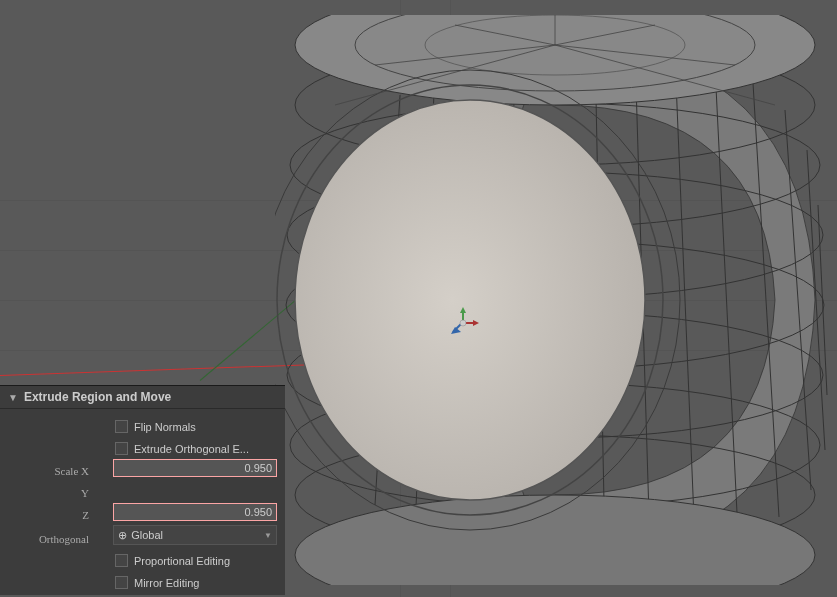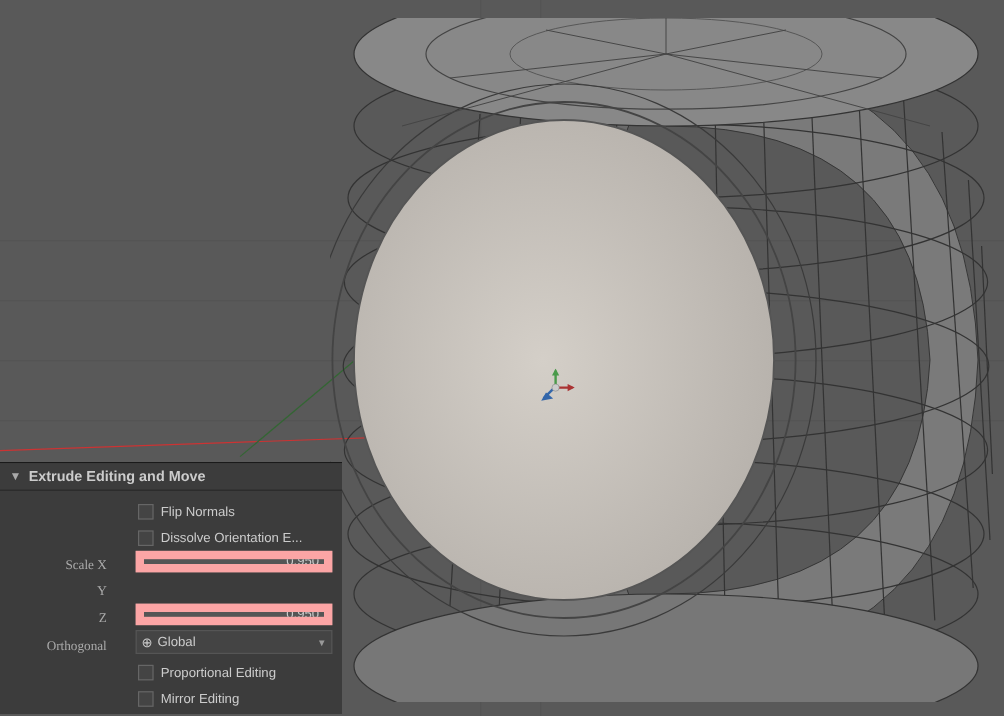--- a/index.html
+++ b/index.html
@@ -130,21 +130,21 @@
       padding-right: 24px;
       color: #aaaaaa;
       font-size: 11px;
       flex-shrink: 0;
       font-family: Liberation Serif, serif;
     }
 
     .value-field {
       flex: 1;
       background: #555;
-      border: 7px solid #fca5a5;
+      border: 1px solid #fca5a5;
       color: #cccccc;
       font-size: 11px;
       padding: 1px 4px;
       text-align: right;
       height: 18px;
     }
 
     .dropdown {
       flex: 1;
       background: #444;
@@ -269,33 +269,33 @@
 
       <circle cx="16" cy="16" r="3" fill="#cccccc" stroke="#888" stroke-width="0.5"></circle>
     </svg>
   </div>
 </div>
 
 <div id="left-panel">
 
   <div class="panel-header">
     <span class="panel-header-arrow">▼</span>
-    <span class="panel-header-title">Extrude Editing and Move</span>
+    <span class="panel-header-title">Extrude Region and Move</span>
   </div>
 
   <div class="panel-content">
 
     <div class="panel-row checkbox-row">
       <div class="checkbox"></div>
       <span class="label">Flip Normals</span>
     </div>
 
     <div class="panel-row checkbox-row">
       <div class="checkbox"></div>
-      <span class="label">Dissolve Orientation E...</span>
+      <span class="label">Extrude Orthogonal E...</span>
     </div>
 
     <div class="panel-row">
       <span class="row-label">Scale X</span>
       <input class="value-field" type="text" value="0.950" style="">
     </div>
 
     <div class="panel-row">
       <span class="row-label">Y</span>
     </div>

